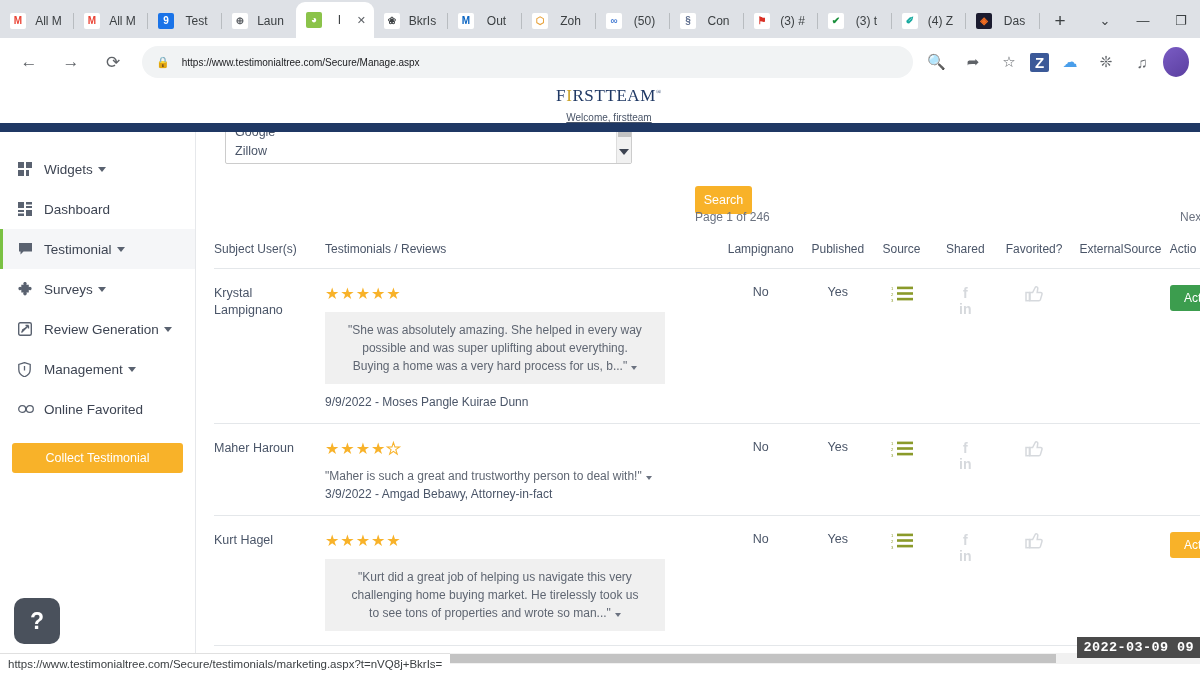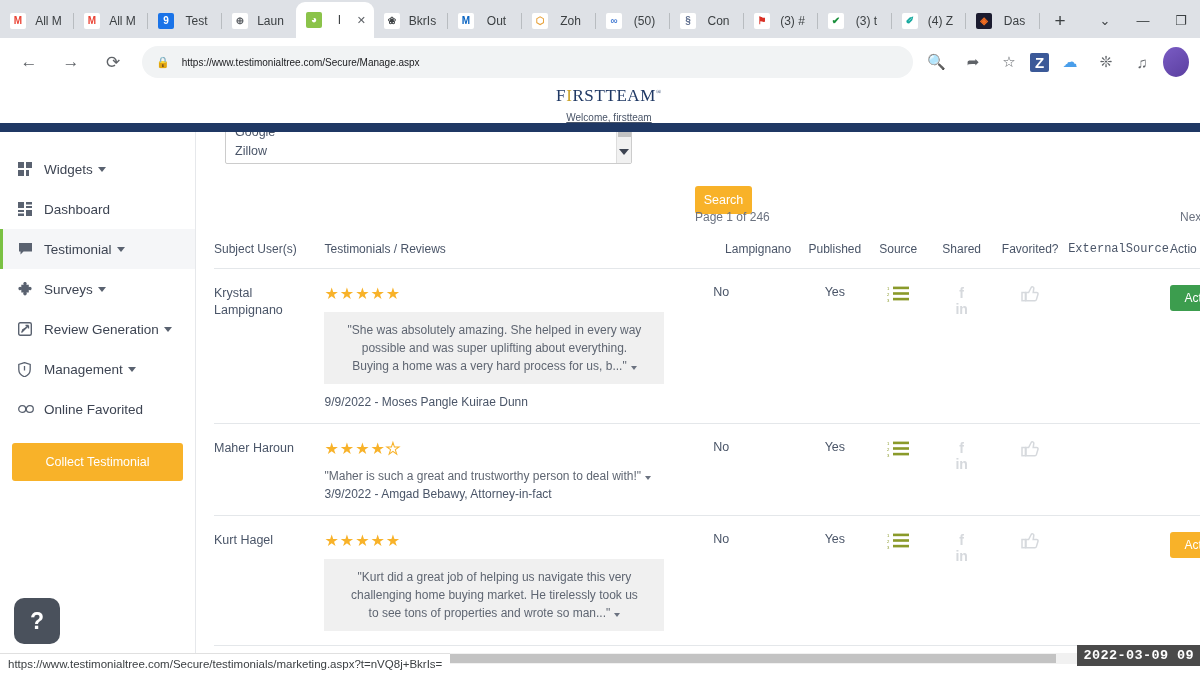--- a/index.html
+++ b/index.html
@@ -132,21 +132,21 @@
     width:22px; flex:0 0 22px; font-size:13px; color:#5a6270;
     display:flex; align-items:center; justify-content:flex-start;
   }
   .nav-item .nlabel { margin-left:4px; }
   .caret-sm {
     display:inline-block; margin-left:5px;
     border-left:4px solid transparent; border-right:4px solid transparent;
     border-top:5px solid #5a6270; vertical-align:2px;
   }
   .collect-btn {
-    margin:14px 12px 0 12px; height:38px; background:#f8b229; border-radius:3px;
+    margin:14px 12px 0 12px; height:30px; background:#f8b229; border-radius:3px;
     color:#fff; font-size:12.5px; display:flex; align-items:center; justify-content:center;
   }
   .help-fab {
     position:absolute; left:14px; bottom:30px; width:46px; height:46px;
     background:#4a515c; border-radius:10px; color:#fff;
     font-size:23px; font-weight:bold;
     display:flex; align-items:center; justify-content:center;
   }
 
   
@@ -188,26 +188,26 @@
   table.grid thead th {
     font-size:12px; font-weight:normal; color:#4a5568; text-align:left;
     padding:12px 0 12px 0; border-bottom:1px solid #e4e7ea; white-space:nowrap;
   }
   table.grid tbody td {
     border-bottom:1px solid #e4e7ea; vertical-align:top;
     padding:16px 0 14px 0; font-size:12.5px; color:#4a5568;
   }
   .c-subj { width:108px; padding-left:0 !important; }
   .c-rev  { width:380px; }
-  .c-att  { width:88px; text-align:left; }
+  .c-att  { width:88px; text-align:center; }
   .c-pub  { width:62px; text-align:center !important; }
   .c-src  { width:62px; text-align:center !important; }
   .c-shr  { width:62px; text-align:center !important; }
   .c-fav  { width:72px; text-align:center !important; }
-  .c-ext  { width:96px; text-align:center !important;font-family:Liberation Mono, monospace; }
+  .c-ext  { width:96px; text-align:center !important; }
   .c-act  { width:80px; text-align:left !important; }
 
   th.c-att, th.c-pub, th.c-src, th.c-shr, th.c-fav, th.c-ext { text-align:center !important; }
 
   .subj { font-size:12.5px; color:#4a5568; line-height:17px; }
   .stars { color:#f8b229; font-size:16px; letter-spacing:1px; line-height:18px; }
   .stars .off { color:#fff; -webkit-text-stroke:1px #f8b229; }
   .quote-box {
     background:#f0f0f0; margin-top:9px; padding:9px 22px; text-align:center;
     font-size:12px; color:#5f6672; line-height:18px; max-width:340px;
@@ -241,21 +241,21 @@
   .hscroll .thumb {
     position:absolute; left:0; top:1px; width:860px; height:9px; background:#c3c3c3;
   }
   .statusbar {
     position:absolute; left:0; bottom:0; height:21px; background:#fff;
     border-top:1px solid #e0e0e0; padding:0 8px;
     display:flex; align-items:center; font-size:11.5px; color:#3c4043;
     max-width:494px; z-index:50;
   }
   .ts-overlay {
-    position:absolute; right:0; bottom:8px; background:#4a4a4a; color:#fff;
+    position:absolute; right:0; bottom:16px; background:#4a4a4a; color:#fff;
     font-family:"Liberation Mono", monospace; font-size:13.5px; font-weight:bold;
     padding:3px 6px; letter-spacing:.4px; z-index:70; white-space:nowrap;
   }
 </style>
 </head>
 <body>
 
 <div id="app">
 
   <div class="tabstrip">

